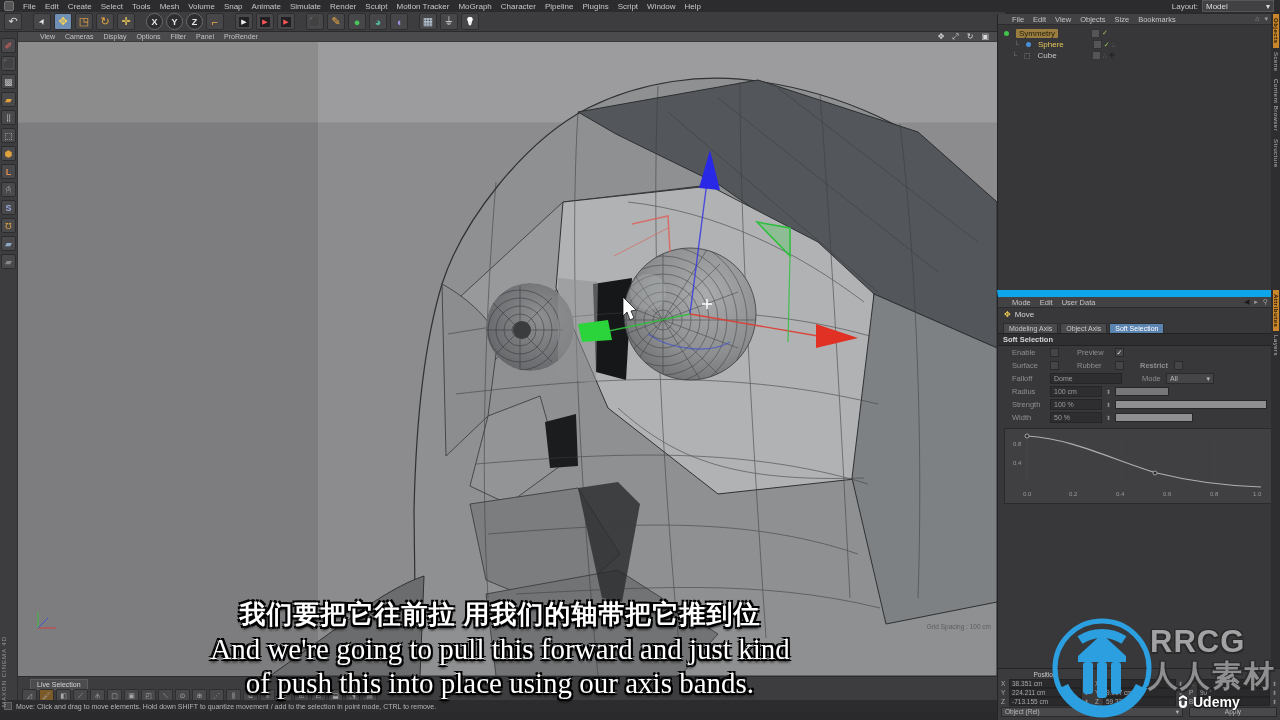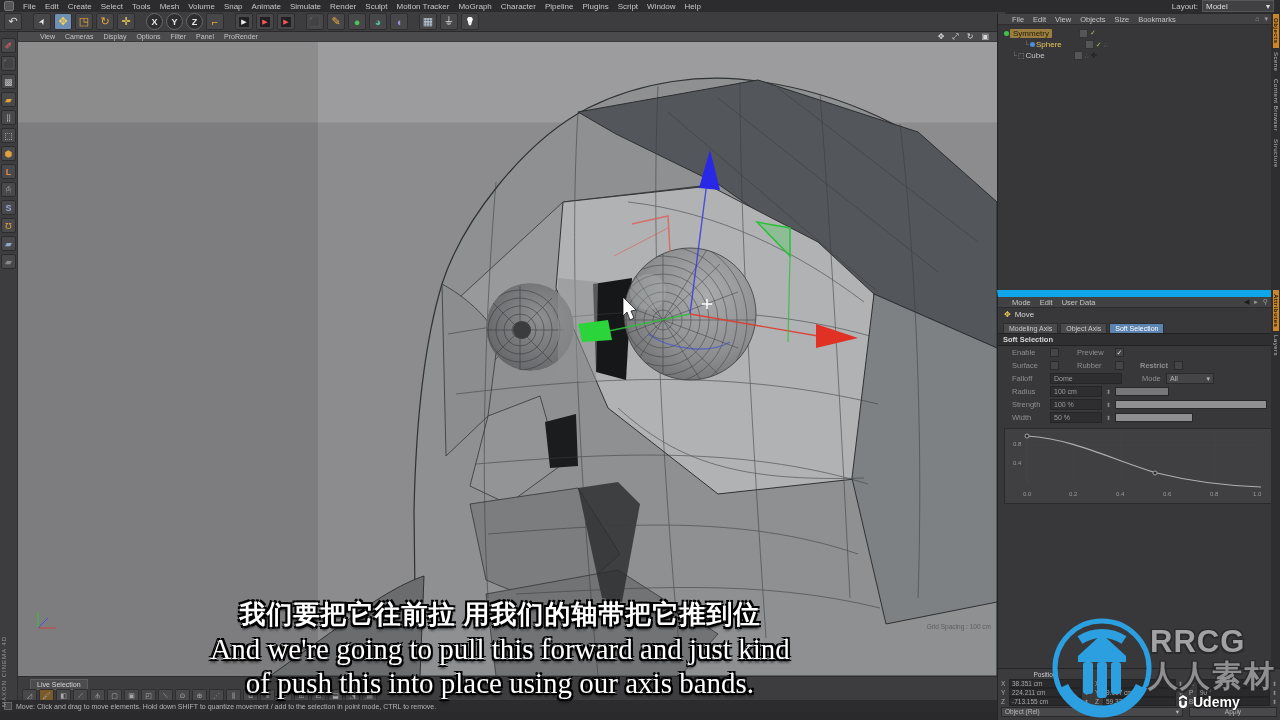--- a/index.html
+++ b/index.html
@@ -67,21 +67,21 @@
   #vpmenu .vctrl{margin-left:auto;display:flex;gap:8px;padding-right:8px;color:#d8d8d8;font-size:8px;}
   #persp{left:5px;top:14px;background:#77777a;border:1px solid #9a9a9c;color:#e8e8e8;font-size:7px;padding:0 4px;line-height:9px;}
   #scene{left:0;top:10px;}
   #gridlabel{right:6px;bottom:46px;font-size:6.5px;color:#5e5e60;}
   #vpaxis{left:16px;bottom:44px;}
   
   #ompanel{left:997px;top:14px;width:283px;height:276px;background:#37373a;border-left:1px solid #242426;box-sizing:border-box;}
   .pmenu{height:11px;background:#424245;border-bottom:1px solid #2c2c2e;display:flex;align-items:center;gap:9px;
          font-size:7.5px;color:#c4c4c4;padding-left:14px;box-sizing:border-box;}
   .pmenu .right{margin-left:auto;padding-right:12px;display:flex;gap:5px;color:#9a9a9a;font-size:7px;}
-  .omrow{display:flex;align-items:center;height:11px;font-size:8px;color:#c8c8c8;gap:1px;}
+  .omrow{display:flex;align-items:center;height:11px;font-size:8px;color:#c8c8c8;gap:7px;}
   .omtree{padding-top:3px;}
   .dotv{width:5px;height:5px;border-radius:50%;}
   .tagbox{width:7px;height:7px;background:#55555  8;background:#555558;border:1px solid #333;}
   .sidetabs{left:1271px;top:14px;width:9px;height:276px;background:#2e2e30;display:flex;flex-direction:column;align-items:center;}
   .vtab{writing-mode:vertical-rl;font-size:6px;color:#bbb;padding:4px 0;letter-spacing:.5px;}
   .vtab.active{background:#c9862b;color:#201505;font-weight:bold;}
   
   #ampanel{left:997px;top:290px;width:283px;height:378px;background:#38383a;border-left:1px solid #242426;border-top:7px solid #0ea5e9;box-sizing:border-box;}
   #amtool{display:flex;align-items:center;gap:4px;height:13px;font-size:8px;color:#d6d6d6;padding-left:6px;}
   #amtabs{display:flex;gap:2px;padding-left:5px;height:12px;align-items:flex-end;}
@@ -372,21 +372,21 @@
     </div>
     <div class="omtree">
       <div class="omrow" style="padding-left:6px;">
         <span class="dotv" style="background:#42c24a;"></span>
         <span style="background:#9a7d3f;color:#25200f;padding:0 3px;border-radius:1px;">Symmetry</span>
         <span style="margin-left:26px;display:flex;gap:2px;">
           <span class="tagbox"></span>
           <span style="color:#9ac45a;font-size:7px;">✓</span>
         </span>
       </div>
-      <div class="omrow" style="padding-left:26px;">
+      <div class="omrow" style="padding-left:16px;">
         <span style="color:#777;font-size:7px;">└</span>
         <span class="dotv" style="background:#4a90d9;"></span>
         <span style="color:#e8c75a;">Sphere</span>
         <span style="margin-left:22px;display:flex;gap:2px;align-items:center;">
           <span class="tagbox"></span>
           <span style="color:#9ac45a;font-size:7px;">✓</span>
           <span style="color:#8a8a8c;font-size:6px;">∴</span>
         </span>
       </div>
       <div class="omrow" style="padding-left:14px;">

